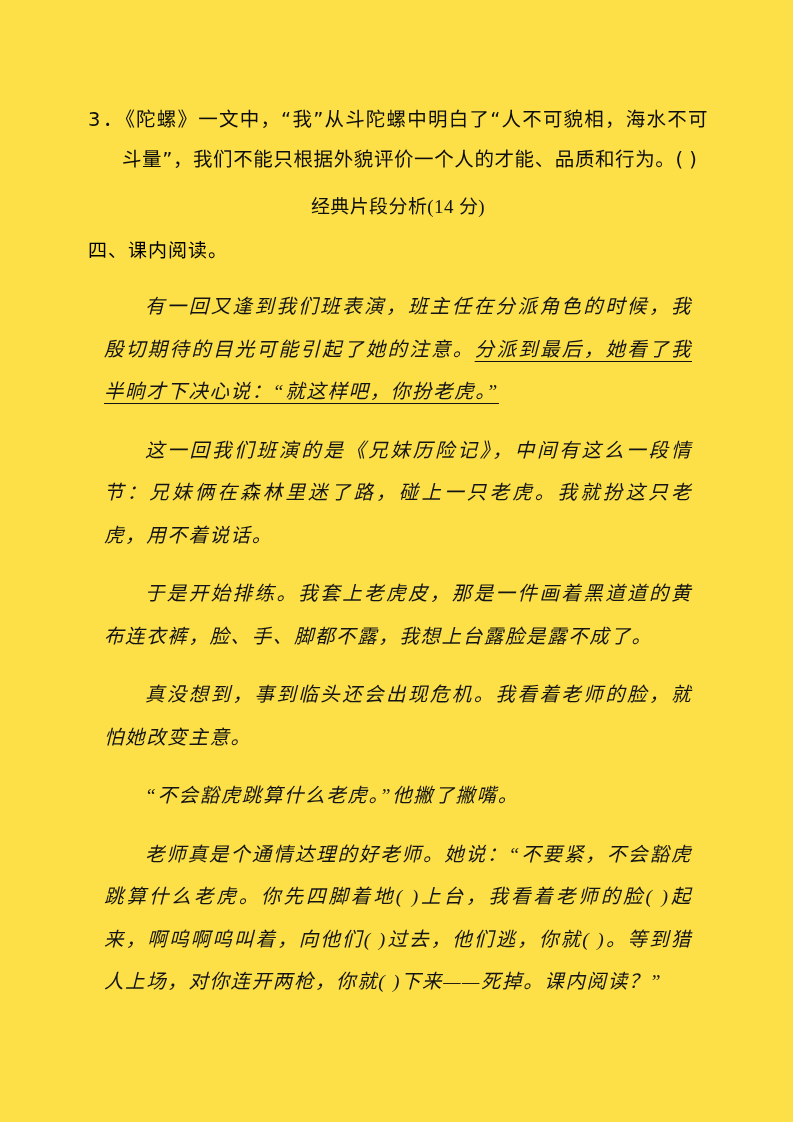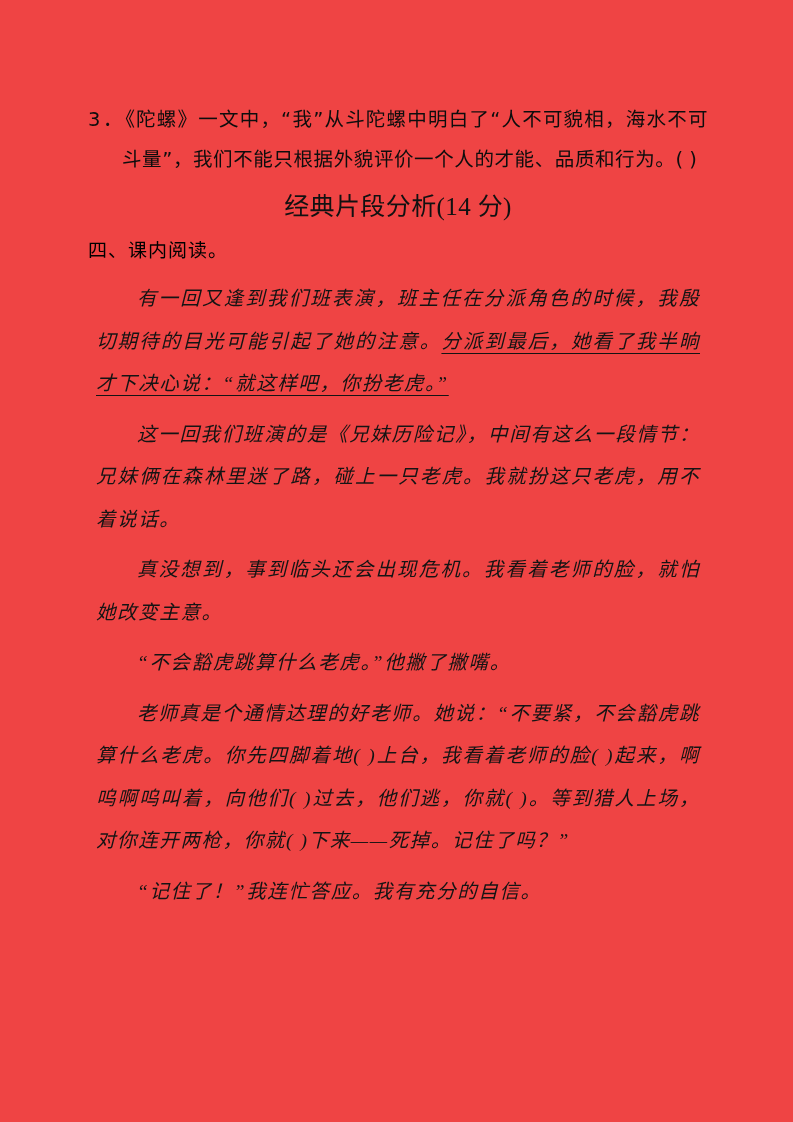--- a/index.html
+++ b/index.html
@@ -17,21 +17,21 @@
     color: #111111;
     -webkit-font-smoothing: antialiased;
   }
 
   .page {
     position: absolute;
     left: 0;
     top: 0;
     width: 793px;
     height: 1122px;
-    background: #ef4444;
+    background: #fde047;
   }
 
   .content {
     position: absolute;
     left: 88px;
     top: 100px;
     width: 620px;
   }
 
   
@@ -49,21 +49,21 @@
   .judge-question .qnum {
     letter-spacing: 2px;
   }
   .judge-question .blank-paren {
     letter-spacing: 0;
   }
 
   
   .section-banner {
     font-family: "Liberation Serif", "DejaVu Serif", serif;
-    font-size: 25px;
+    font-size: 19px;
     line-height: 38px;
     text-align: center;
     letter-spacing: 0.4px;
     margin: 6px 0 4px 0;
     color: #111111;
   }
 
   
   .big-question {
     font-family: "DejaVu Sans", "Liberation Sans", sans-serif;
@@ -78,21 +78,21 @@
   
   .passage {
     font-family: "Liberation Serif", "DejaVu Serif", serif;
     font-style: italic;
     font-size: 19.5px;
     line-height: 42.5px;
     letter-spacing: 1.6px;
     text-align: justify;
     text-justify: inter-character;
     text-indent: 2.1em;
-    margin: 8px;
+    margin: 16px;
     color: #141414;
   }
   .passage + .passage {
     margin-top: 0px;
     font-style: italic;
   }
   .passage .u {
     text-decoration: underline;
     text-underline-offset: 5px;
     text-decoration-thickness: 1px;
@@ -106,20 +106,20 @@
 
     <p class="judge-question"><span class="qnum">3．</span><span>《陀螺》一文中，“我”从斗陀螺中明白了“人不可貌相，海水不可斗量”，我们不能只根据外貌评价一个人的才能、品质和行为。</span><span class="blank-paren">(    )</span></p>
 
     <div class="section-banner">经典片段分析(14 分)</div>
 
     <div class="big-question">四、课内阅读。</div>
 
     <div id="passage-host">
         <p class="passage"><span>有一回又逢到我们班表演，班主任在分派角色的时候，我殷切期待的目光可能引起了她的注意。</span><span class="u">分派到最后，她看了我半晌才下决心说：“就这样吧，你扮老虎。”</span></p>
         <p class="passage"><span>这一回我们班演的是《兄妹历险记》，中间有这么一段情节：兄妹俩在森林里迷了路，碰上一只老虎。我就扮这只老虎，用不着说话。</span></p>
+        <p class="passage"><span>于是开始排练。我套上老虎皮，那是一件画着黑道道的黄布连衣裤，脸、手、脚都不露，我想上台露脸是露不成了。</span></p>
         <p class="passage"><span>真没想到，事到临头还会出现危机。我看着老师的脸，就怕她改变主意。</span></p>
         <p class="passage"><span>“不会豁虎跳算什么老虎。”他撇了撇嘴。</span></p>
-        <p class="passage"><span>老师真是个通情达理的好老师。她说：“不要紧，不会豁虎跳算什么老虎。你先四脚着地(</span><span>    )上台，我看着老师的脸(</span><span>    )起来，啊呜啊呜叫着，向他们(</span><span>    )过去，他们逃，你就(</span><span>    )。等到猎人上场，对你连开两枪，你就(</span><span>    )下来——死掉。记住了吗？”</span></p>
-        <p class="passage"><span>“记住了！”我连忙答应。我有充分的自信。</span></p>
+        <p class="passage"><span>老师真是个通情达理的好老师。她说：“不要紧，不会豁虎跳算什么老虎。你先四脚着地(</span><span>    )上台，我看着老师的脸(</span><span>    )起来，啊呜啊呜叫着，向他们(</span><span>    )过去，他们逃，你就(</span><span>    )。等到猎人上场，对你连开两枪，你就(</span><span>    )下来——死掉。课内阅读？”</span></p>
       </div>
 
   </div>
 </div>
 
 </body></html>

